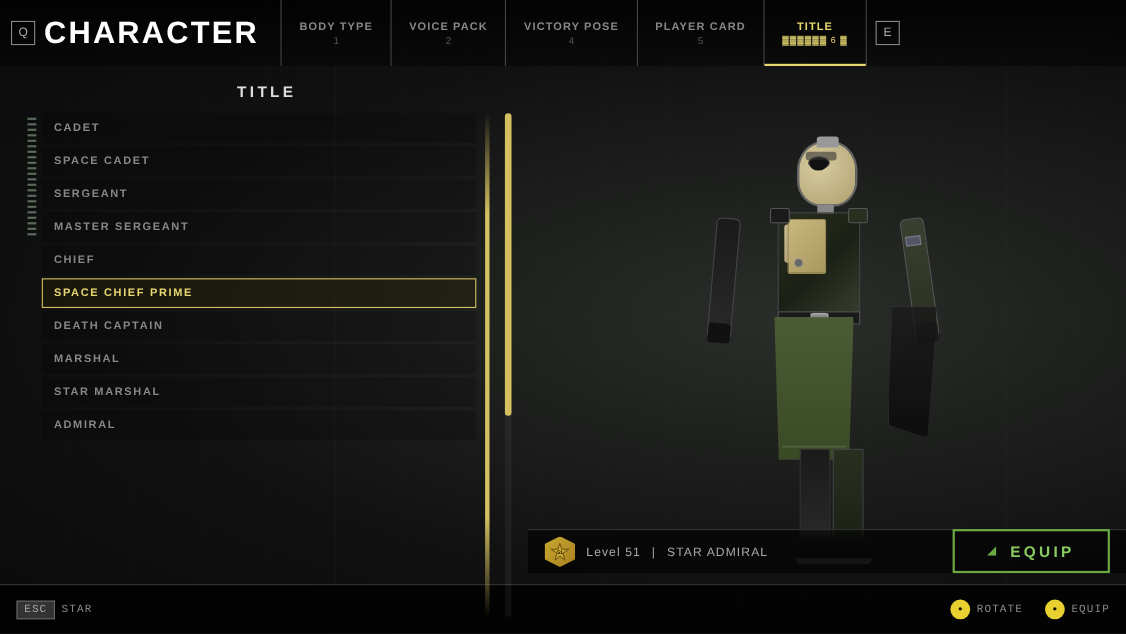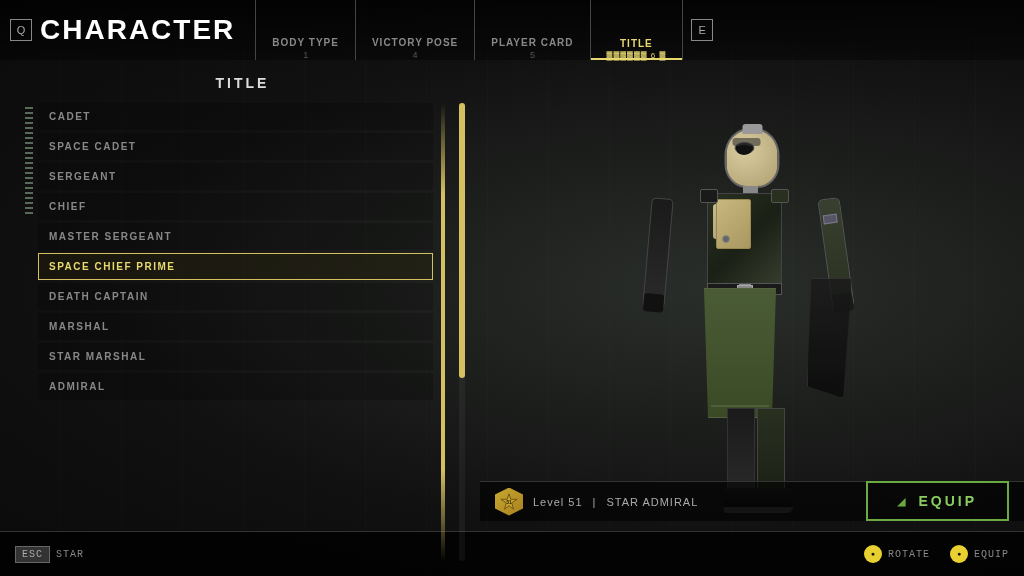--- a/index.html
+++ b/index.html
@@ -73,21 +73,21 @@
     .tabs {
       display: flex;
       align-items: stretch;
       height: 100%;
     }
 
     .tab {
       display: flex;
       flex-direction: column;
       align-items: center;
-      justify-content: flex-end;
+      justify-content: center;
       padding: 0 16px;
       cursor: pointer;
       position: relative;
       border-right: 1px solid #444;
     }
 
     .tab:first-child {
       border-left: 1px solid #444;
     }
 
@@ -571,20 +571,24 @@
   <div class="q-key">Q</div>
   <div class="page-title">CHARACTER</div>
 
   <div class="tabs">
 
     <div class="tab">
       <span class="tab-label">BODY TYPE</span>
       <span class="tab-num">1</span>
     </div>
     <div class="tab">
+      <span class="tab-label">VOICE PACK</span>
+      <span class="tab-num">2</span>
+    </div>
+    <div class="tab">
       <span class="tab-label">VICTORY POSE</span>
       <span class="tab-num">4</span>
     </div>
     <div class="tab">
       <span class="tab-label">PLAYER CARD</span>
       <span class="tab-num">5</span>
     </div>
     <div class="tab active">
       <span class="tab-label">TITLE</span>
       <span class="tab-num tab-active-indicator">▓▓▓▓▓▓ 6 ▓</span>
@@ -622,22 +626,22 @@
         <div class="dash-mark"></div>
         <div class="dash-mark"></div>
         <div class="dash-mark"></div>
         <div class="dash-mark"></div>
       </div>
 
       <div class="title-list">
         <div class="title-item">CADET</div>
         <div class="title-item">SPACE CADET</div>
         <div class="title-item">SERGEANT</div>
+        <div class="title-item">MASTER SERGEANT</div>
         <div class="title-item">CHIEF</div>
-        <div class="title-item">MASTER SERGEANT</div>
         <div class="title-item selected">SPACE CHIEF PRIME</div>
         <div class="title-item">DEATH CAPTAIN</div>
         <div class="title-item">MARSHAL</div>
         <div class="title-item">STAR MARSHAL</div>
         <div class="title-item">ADMIRAL</div>
       </div>
 
       <div class="vertical-divider"></div>
 
       <div class="scroll-bar">

